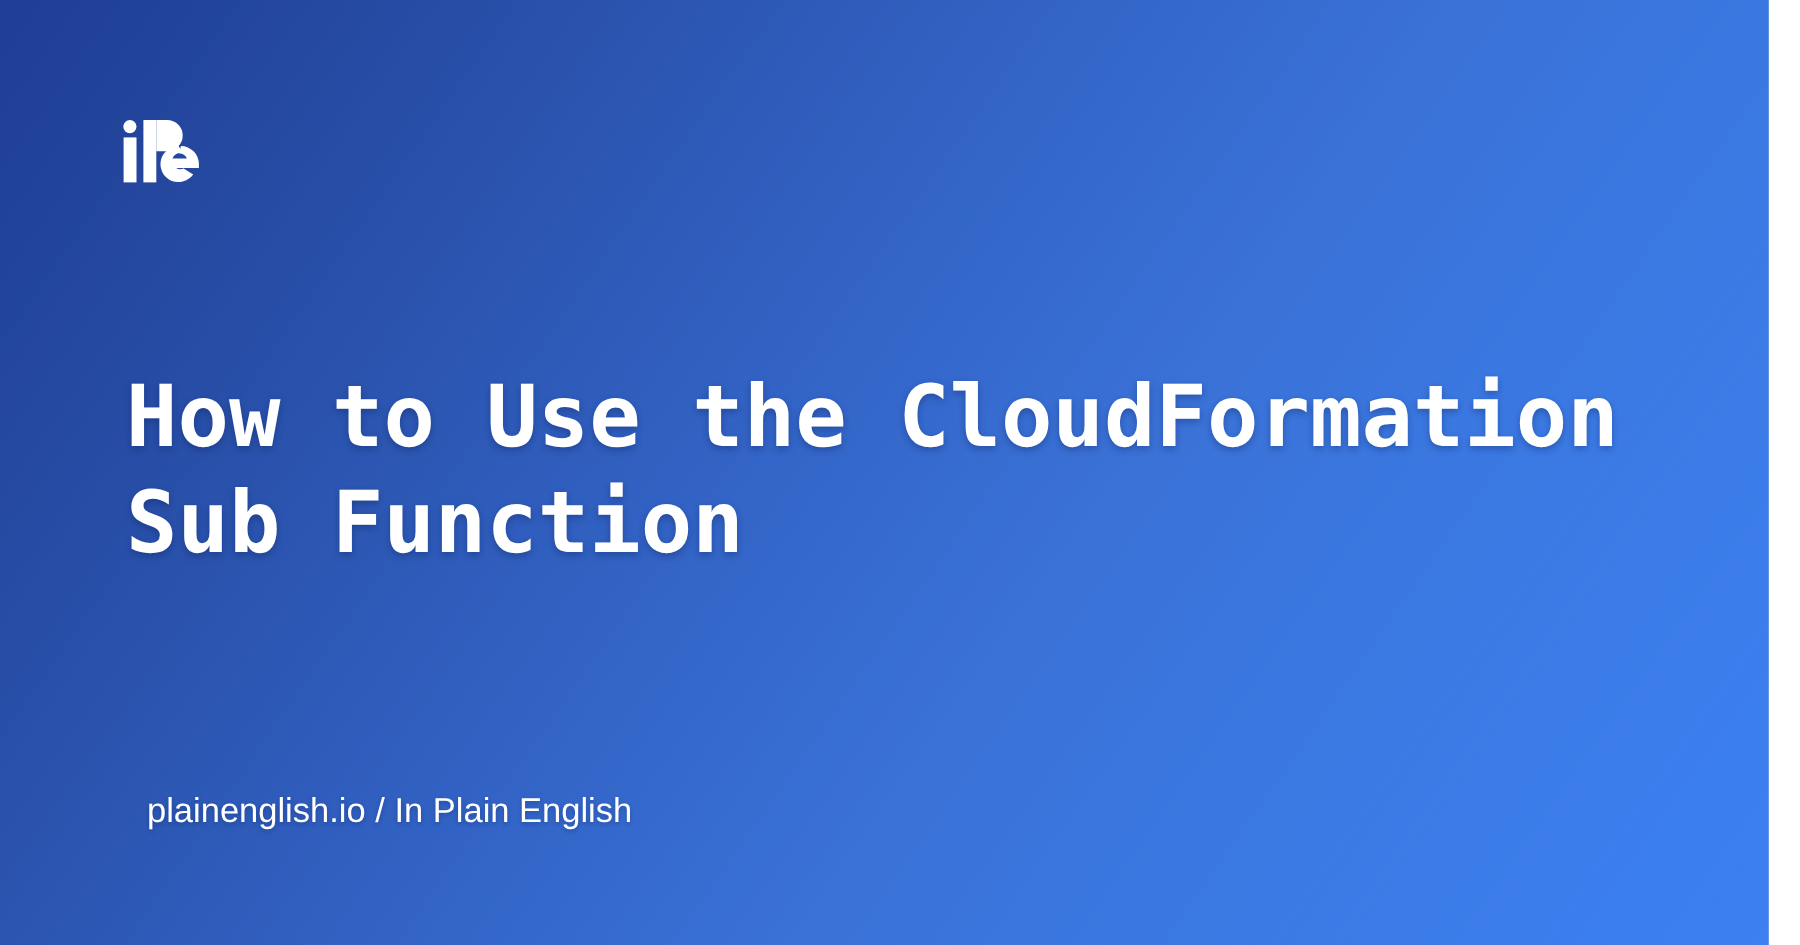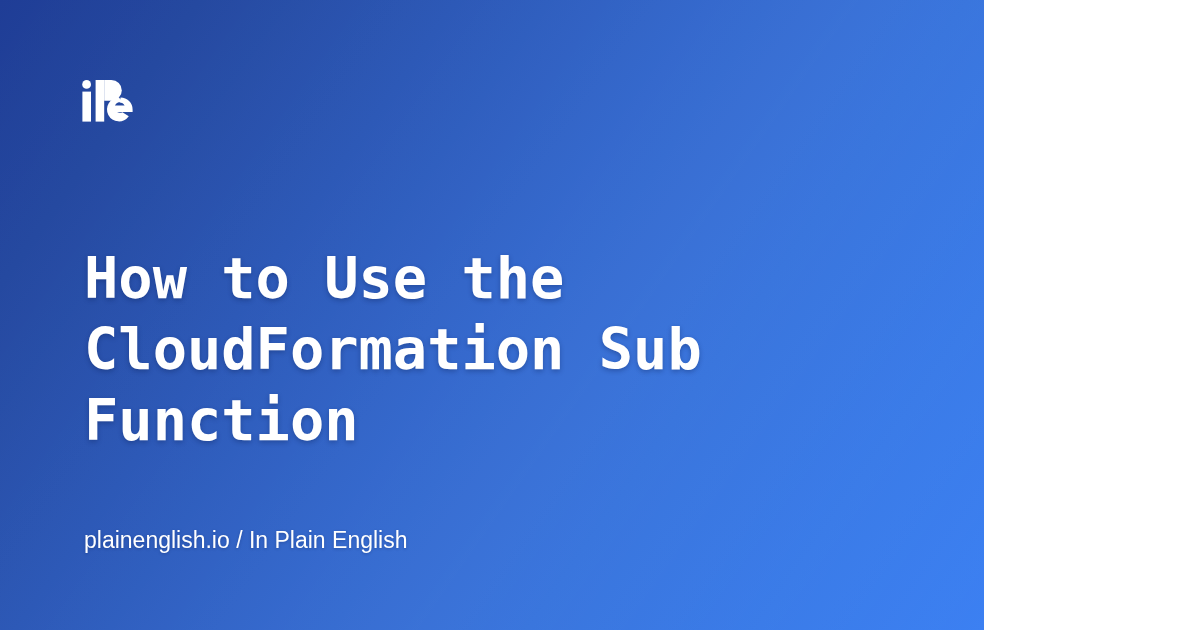--- a/index.html
+++ b/index.html
@@ -10,21 +10,21 @@
   body {
     width: 1200px;
     height: 630px;
     overflow: hidden;
     background: #ffffff;
     font-family: "Liberation Sans", sans-serif;
   }
 
   .card {
     position: relative;
-    width: 984px;
+    width: 1179px;
     height: 630px;
     box-sizing: border-box;
     overflow: hidden;
     
     background-color: #2B5FC4;
     background-image: linear-gradient(125deg,
         #1F3D96 0%,
         #23479F 14%,
         #2855B5 32%,
         #2D63CB 50%,
@@ -85,21 +85,21 @@
     letter-spacing: 0px;
     color: #ffffff;
     text-shadow: 0 2px 5px rgba(10, 28, 80, 0.33);
     white-space: pre-wrap;
     word-break: break-word;
   }
 
   
   .byline {
     position: absolute;
-    left: 84px;
+    left: 98px;
     top: 525px;
     margin: 0;
     font-family: "Liberation Sans", sans-serif;
     font-weight: normal;
     font-size: 23px;
     line-height: 30px;
     color: #ffffff;
     text-shadow: 0 1px 3px rgba(10, 28, 80, 0.30);
     white-space: nowrap;
   }

